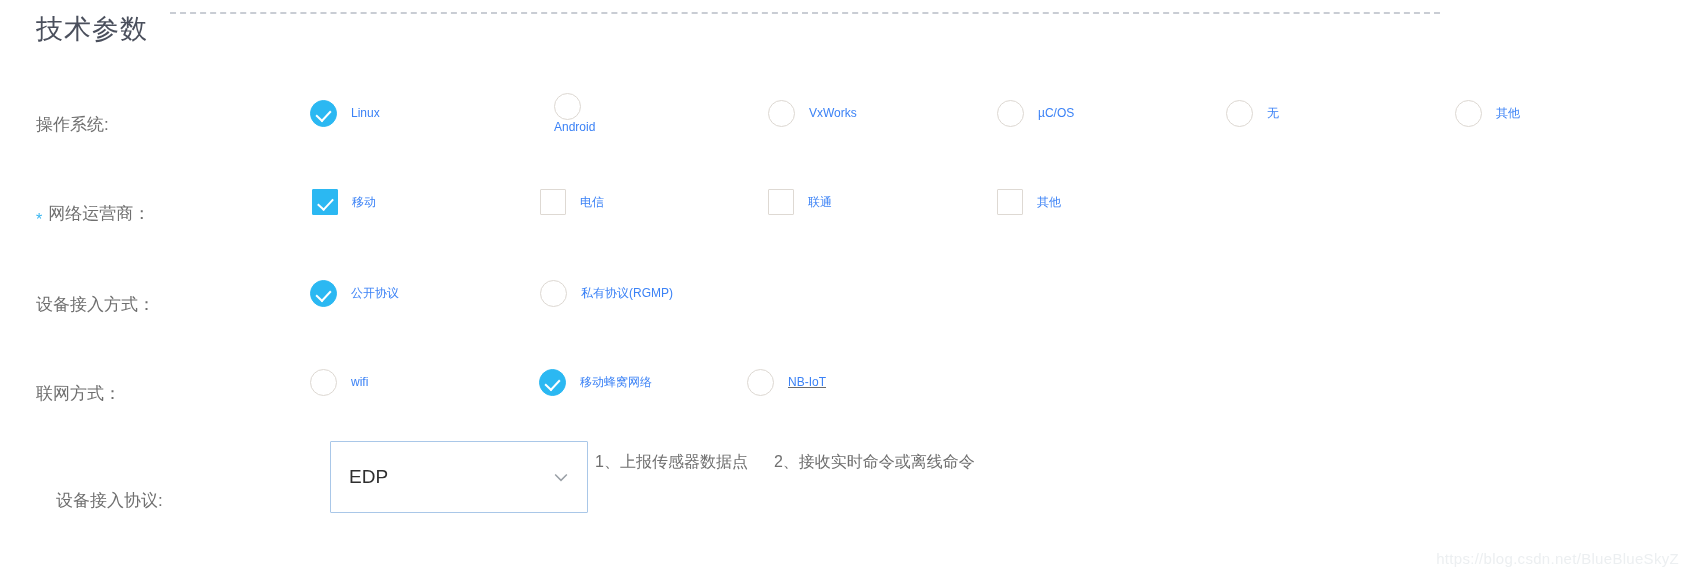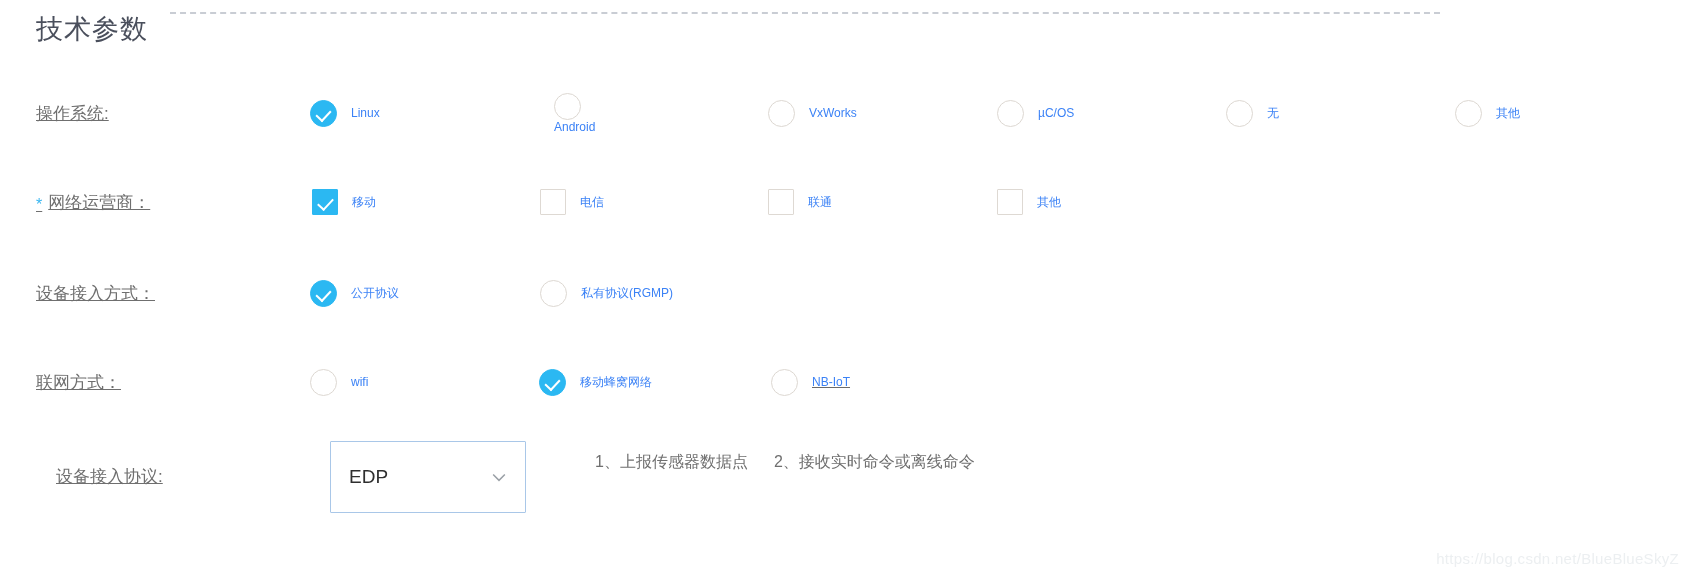--- a/index.html
+++ b/index.html
@@ -61,23 +61,22 @@
   .row-protocol  { top: 440px; height: 80px; align-items: flex-start; margin-left: 20px; }
 
   .row-label {
     position: absolute;
     left: 36px;
     width: 260px;
     font-size: 17px;
     color: #6f6f6f;
     white-space: nowrap;
     display: flex;
-    align-items: center;
+    align-items: flex-end;
     height: 46px;
-    text-decoration: underline;
   }
   .row-protocol .row-label { height: 72px; }
   .req-star {
     color: #39b6f0;
     font-size: 16px;
     margin-right: 6px;
     line-height: 1;
     position: relative;
     top: 3px;
   }
@@ -154,21 +153,21 @@
     border: solid #ffffff;
     border-width: 0 2.6px 2.6px 0;
     transform: rotate(43deg);
   }
 
   
   .select-box {
     position: absolute;
     left: 310px;
     top: 1px;
-    width: 196px;
+    width: 258px;
     height: 72px;
     border: 1px solid #a9c7e8;
     background: #ffffff;
     box-sizing: border-box;
     display: flex;
     align-items: center;
     justify-content: space-between;
     padding: 0 16px 0 18px;
     border-radius: 1px;
   }
@@ -303,21 +302,21 @@
   </div>
   <div class="options">
     <div class="option" style="position:absolute;left:0px;">
       <span class="radio"></span>
       <span class="option-label">wifi</span>
     </div>
     <div class="option" style="position:absolute;left:229px;">
       <span class="radio checked"></span>
       <span class="option-label">移动蜂窝网络</span>
     </div>
-    <div class="option" style="position:absolute;left:461px;text-decoration:underline;">
+    <div class="option" style="position:absolute;left:437px;text-decoration:underline;">
       <span class="radio"></span>
       <span class="option-label">NB-IoT</span>
     </div>
   </div>
 </div>
 
 <div class="form-row row-protocol">
   <div class="row-label">
     <span>设备接入协议:</span>
   </div>

